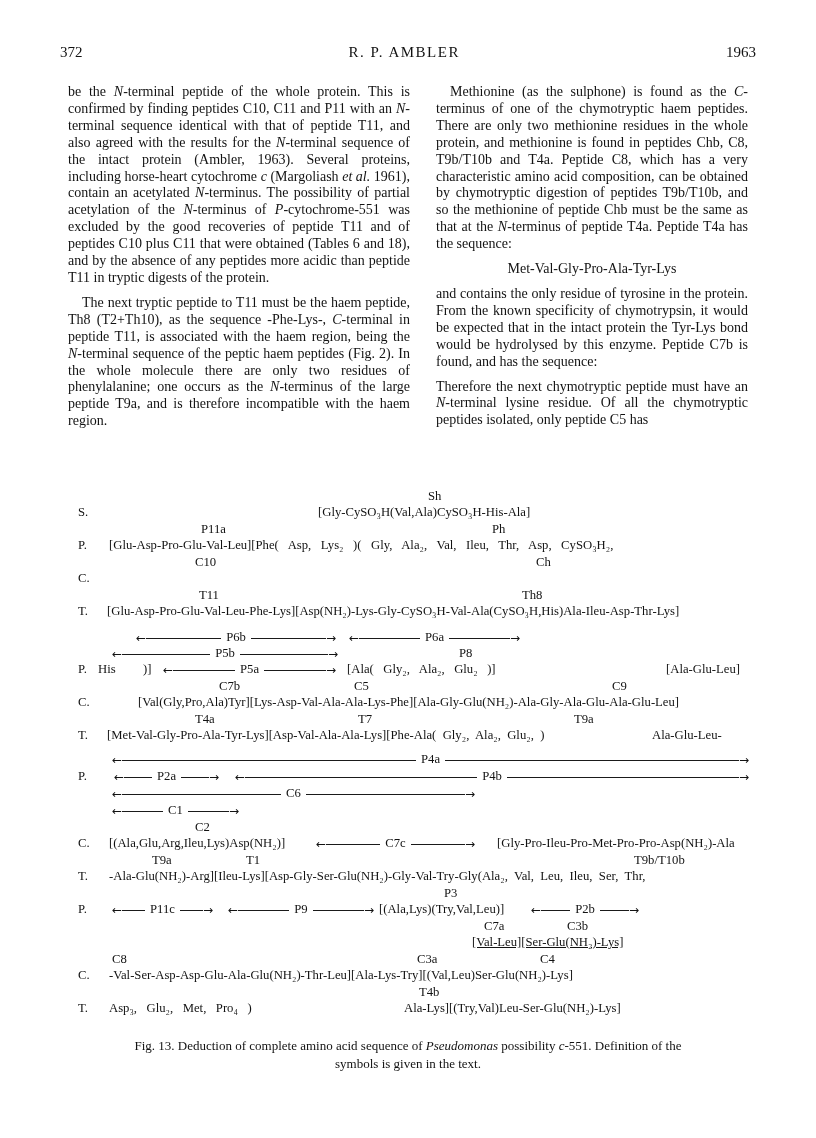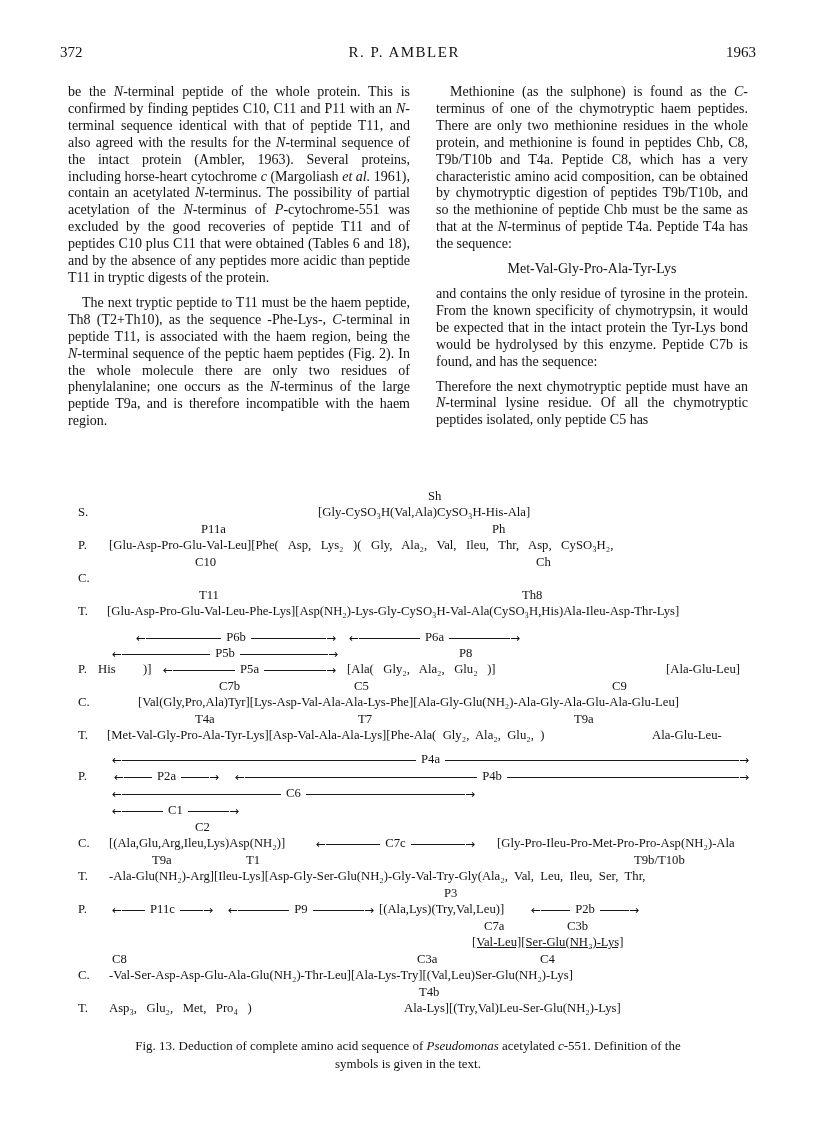--- a/index.html
+++ b/index.html
@@ -254,16 +254,16 @@
         <span class="fig-text" style="left: 359px;">T4b</span>
       </div>
       <div class="fig-line" style="top: 1001px;">
         <span class="fig-text" style="left: 18px;">T.</span>
         <span class="fig-text" style="left: 49px;">Asp₃,   Glu₂,   Met,   Pro₄   )</span>
         <span class="fig-text" style="left: 344px;">Ala-Lys][(Try,Val)Leu-Ser-Glu(NH₂)-Lys]</span>
       </div>
     </div>
 
   <div class="caption">
-    <div id="caption-line1"><span>Fig. 13.  Deduction of complete amino acid sequence of </span><span style="font-style: italic;">Pseudomonas</span><span> acetylated </span><span style="font-style: italic;">c</span><span>-551.  Definition of the</span></div>
+    <div id="caption-line1"><span>Fig. 13.  Deduction of complete amino acid sequence of </span><span style="font-style: italic;">Pseudomonas</span><span> possibility </span><span style="font-style: italic;">c</span><span>-551.  Definition of the</span></div>
     <div id="caption-line2">symbols is given in the text.</div>
   </div>
 </div>
 
 </body></html>

